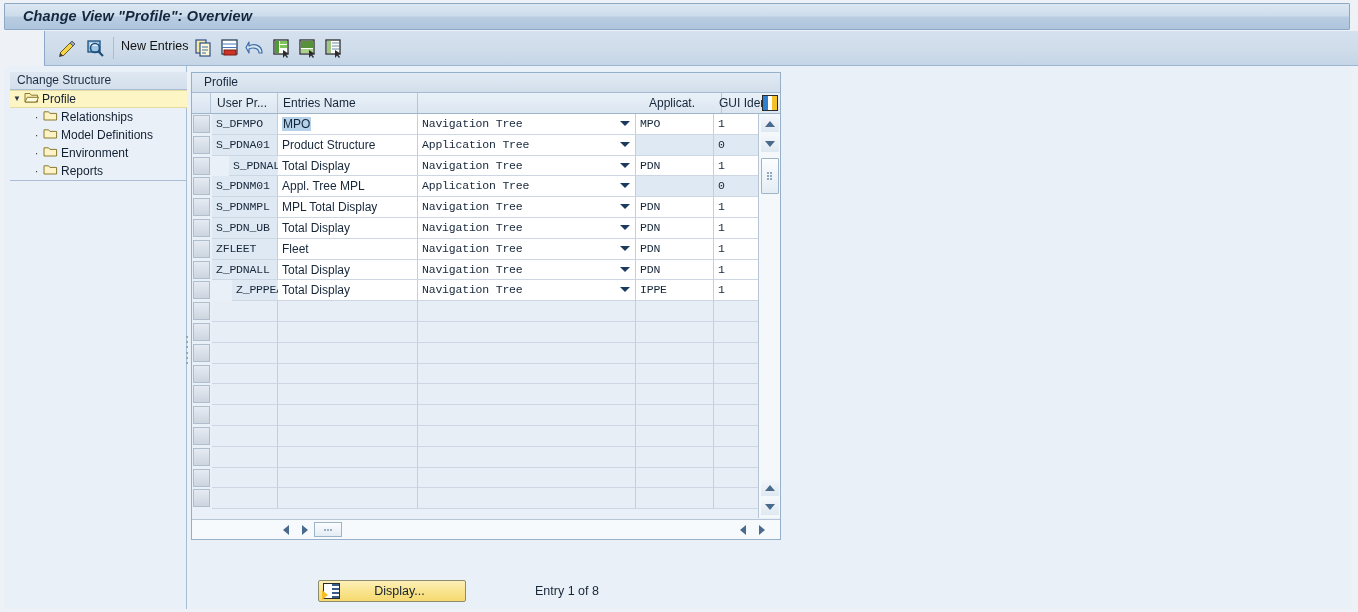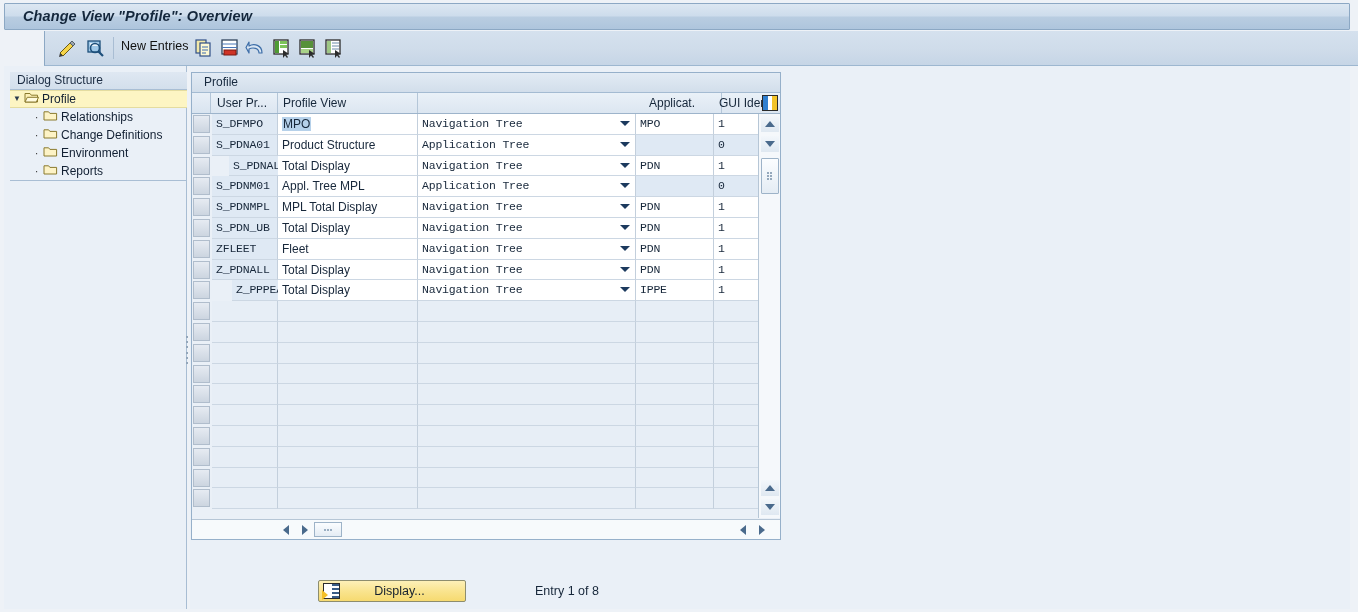--- a/index.html
+++ b/index.html
@@ -512,21 +512,21 @@
           <line x1="9" y1="11" x2="16" y2="11" stroke="#6a8ca8" stroke-width="1"></line>
           <path d="M12 12 L12 20 L14 17.5 L16 20 L17 19 L15 16.5 L18 16 Z" fill="#2c2c2c"></path>
         </svg>
       </span>
     </div>
 
     <div class="watermark">www.tutorialkart.com</div>
   </div>
 
   <div class="sidebar">
-    <div class="sidebar-header">Dialog Structure</div>
+    <div class="sidebar-header">Change Structure</div>
 
     <div class="tree">
 
       <div class="tree-row root">
         <span class="caret">▼</span>
         <span>
           <svg width="15" height="13" viewBox="0 0 15 13">
             <path d="M1 2.5 L6 2.5 L7.3 4.2 L13.5 4.2 L13.5 11 L1 11 Z" fill="#fdf0b6" stroke="#8a7a2e" stroke-width="1"></path>
             <path d="M1 11 L3.3 6.3 L14.6 6.3 L12.3 11 Z" fill="#fffbe0" stroke="#8a7a2e" stroke-width="1"></path>
           </svg>
@@ -544,21 +544,21 @@
         <span class="tree-label">Relationships</span>
       </div>
 
       <div class="tree-row child">
         <span class="bullet">·</span>
         <span>
           <svg width="15" height="13" viewBox="0 0 15 13">
             <path d="M1 2.8 L5.6 2.8 L6.9 4.4 L13.6 4.4 L13.6 11 L1 11 Z" fill="#fdf3c6" stroke="#8a7a2e" stroke-width="1"></path>
           </svg>
         </span>
-        <span class="tree-label">Change Definitions</span>
+        <span class="tree-label">Model Definitions</span>
       </div>
 
       <div class="tree-row child">
         <span class="bullet">·</span>
         <span>
           <svg width="15" height="13" viewBox="0 0 15 13">
             <path d="M1 2.8 L5.6 2.8 L6.9 4.4 L13.6 4.4 L13.6 11 L1 11 Z" fill="#fdf3c6" stroke="#8a7a2e" stroke-width="1"></path>
           </svg>
         </span>
         <span class="tree-label">Environment</span>
@@ -591,21 +591,21 @@
   <div class="content">
 
     <div class="tablebox">
       <div class="panel-title">Profile</div>
 
       <div class="grid">
 
         <div class="hdr-row">
           <div class="hdr-corner"></div>
           <div class="hdr-cell" style="left:20px;width:66px;">User Pr...</div>
-          <div class="hdr-cell" style="left:86px;width:140px;">Profile View</div>
+          <div class="hdr-cell" style="left:86px;width:140px;">Entries Name</div>
           <div class="hdr-cell" style="left:444px;width:78px;margin-left:8px;">Applicat.</div>
           <div class="hdr-cell" style="left:522px;width:66px;border-right:none;">GUI Ident</div>
           <div class="colcfg">
               <i class="a"></i>
               <i class="b"></i>
               <i class="c"></i>
             </div>
         </div>
 
         <div class="rows" id="table-rows">

